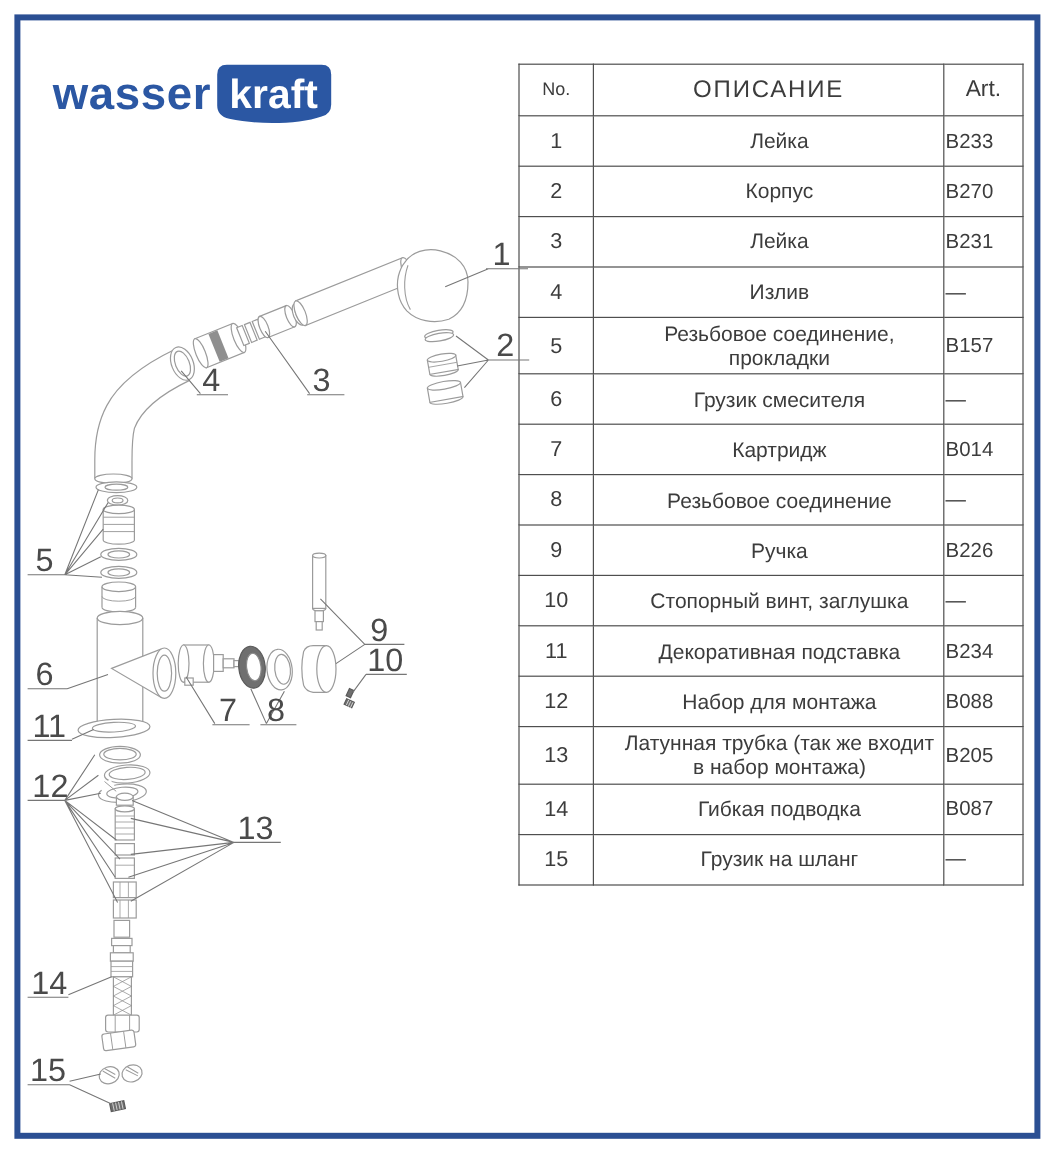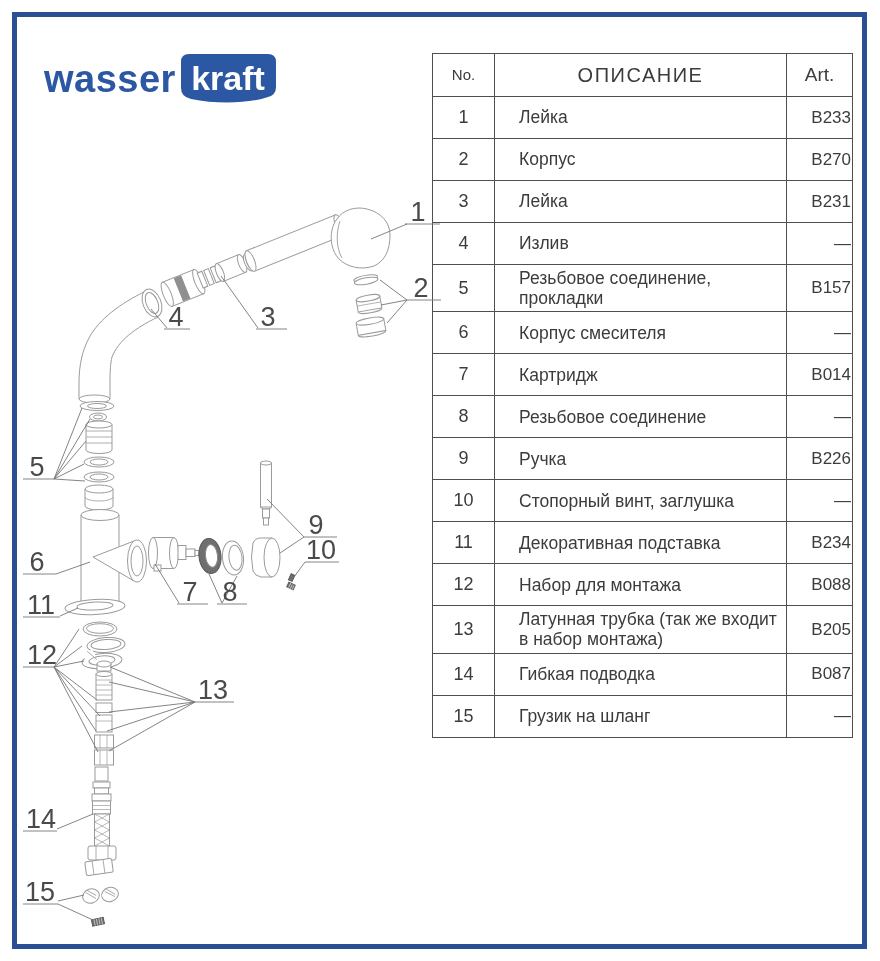--- a/index.html
+++ b/index.html
@@ -26,22 +26,22 @@
   .parts-table th,.parts-table td{
     border:1px solid #4f4f4f;color:#3c3c3c;
     vertical-align:middle;line-height:1.15;
   }
   .parts-table thead tr{height:43px;}
   .parts-table tbody tr{height:42px;}
   th.col-no{width:59px;font-size:15px;font-weight:normal;text-align:center;}
   th.col-description{width:289px;font-size:20px;font-weight:normal;text-align:center;letter-spacing:1.5px;}
   th.col-art{width:63px;font-size:19px;font-weight:normal;}
   td.col-no{font-size:18px;text-align:center;}
-  td.col-description{font-size:17.5px;text-align:left;padding:3px 6px 3px 24px;}
-  td.col-art{font-size:17px;text-align:right;}
+  td.col-description{font-size:17.5px;text-align:center;padding:3px 6px 3px 24px;}
+  td.col-art{font-size:17px;text-align:left;}
   
   .diagram{position:absolute;left:0;top:0;}
   .diagram text{
     font-family:"Liberation Sans",sans-serif;font-size:27px;fill:#4a4a4a;stroke:none;
   }
 </style>
 </head>
 <body>
 
 <div class="frame"></div>
@@ -83,21 +83,21 @@
         <td class="col-description">Излив</td>
         <td class="col-art">—</td>
       </tr>
       <tr>
         <td class="col-no">5</td>
         <td class="col-description">Резьбовое соединение, прокладки</td>
         <td class="col-art">B157</td>
       </tr>
       <tr>
         <td class="col-no">6</td>
-        <td class="col-description">Корпус смесителя</td>
+        <td class="col-description">Грузик смесителя</td>
         <td class="col-art">—</td>
       </tr>
       <tr>
         <td class="col-no">7</td>
         <td class="col-description">Картридж</td>
         <td class="col-art">B014</td>
       </tr>
       <tr>
         <td class="col-no">8</td>
         <td class="col-description">Резьбовое соединение</td>

